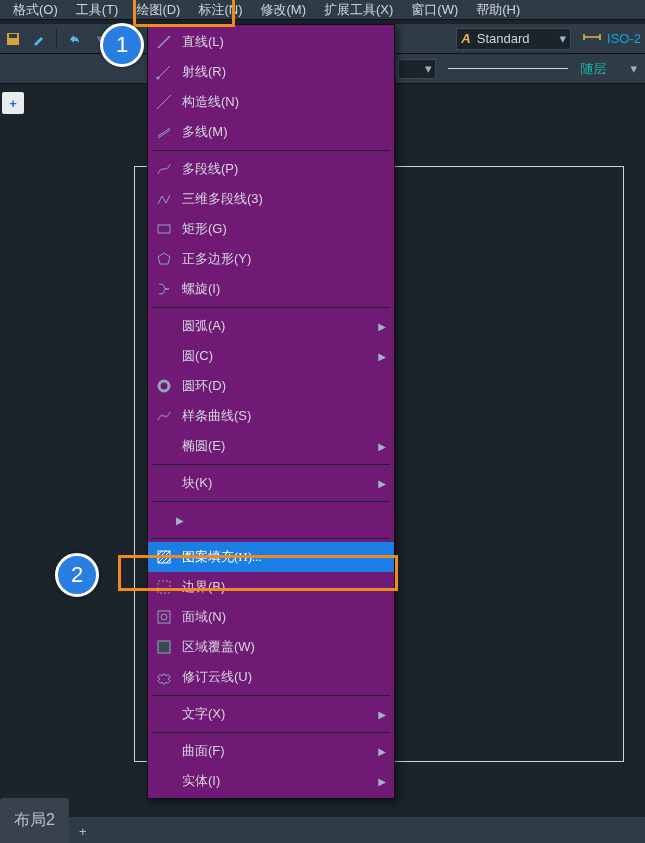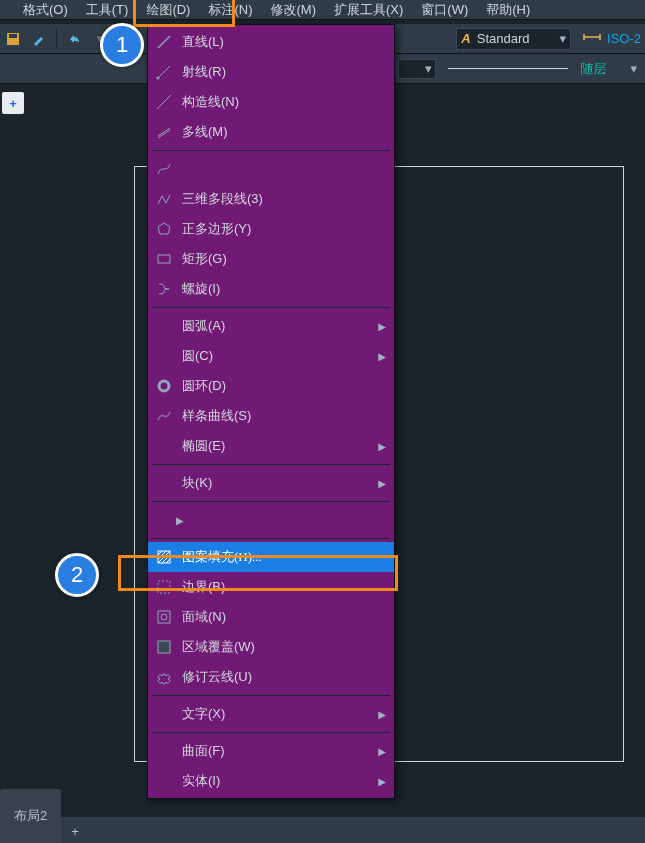--- a/index.html
+++ b/index.html
@@ -16,21 +16,21 @@
     width: 645px; height: 843px;
     background: #1b232b;
   }
   
   .menubar {
     position: absolute;
     left: 0; top: 0; width: 645px; height: 20px;
     background: #2f3b47;
     display: flex;
     align-items: center;
-    padding-left: 14px;
+    padding-left: 4px;
     border-bottom: 1px solid #111;
     white-space: nowrap;
   }
   .menubar .menuitem {
     padding: 3px 9px;
     color: #cfd6db;
   }
   .menubar .menuitem.active {
     
   }
@@ -169,25 +169,25 @@
   
   .tabs {
     position:absolute;
     left:0; bottom:0; width:645px; height:26px;
     background:#2f3b47;
     display:flex; align-items:flex-end;
   }
   .tabs .tab {
     background:#37424d;
     color:#b7c1c8;
-    padding:18px 14px;
+    padding:12px 14px;
     margin-right:2px;
     border-top-left-radius:3px;
     border-top-right-radius:3px;
-    font-size:13px;
+    font-size:16px;
   }
   .tabs .plus {
     color:#b7c1c8; padding:4px 8px;
   }
 
   
   .callout-box {
     position:absolute;
     border: 3px solid #f08a1d;
     pointer-events:none;
@@ -310,44 +310,45 @@
         </span>
         <span class="mlabel">多线(M)</span>
       </div>
       <div class="msep"></div>
       <div class="mi">
         <span class="mico">
           <svg width="16" height="16">
             <path d="M2 13 C 5 3, 11 13, 14 3" stroke="#8fa6b6" fill="none"></path>
           </svg>
         </span>
+        <span class="mlabel">多段线(P)</span>
       </div>
       <div class="mi">
         <span class="mico">
           <svg width="16" height="16">
             <path d="M2 13 L6 5 L10 12 L14 4" stroke="#8fa6b6" fill="none"></path>
           </svg>
         </span>
         <span class="mlabel">三维多段线(3)</span>
       </div>
       <div class="mi">
         <span class="mico">
           <svg width="16" height="16">
+            <rect x="2" y="4" width="12" height="8" stroke="#8fa6b6" fill="none"></rect>
+          </svg>
+        </span>
+        <span class="mlabel">矩形(G)</span>
+      </div>
+      <div class="mi">
+        <span class="mico">
+          <svg width="16" height="16">
             <polygon points="8,2 14,6 12,13 4,13 2,6" stroke="#8fa6b6" fill="none"></polygon>
           </svg>
         </span>
         <span class="mlabel">正多边形(Y)</span>
-      </div>
-      <div class="mi">
-        <span class="mico">
-          <svg width="16" height="16">
-            <rect x="2" y="4" width="12" height="8" stroke="#8fa6b6" fill="none"></rect>
-          </svg>
-        </span>
-        <span class="mlabel">矩形(G)</span>
       </div>
       <div class="mi">
         <span class="mico">
           <svg width="16" height="16">
             <path d="M3 3 C13 3 3 8 13 8 C3 8 13 13 3 13" stroke="#8fa6b6" fill="none"></path>
           </svg>
         </span>
         <span class="mlabel">螺旋(I)</span>
       </div>
       <div class="msep"></div>

